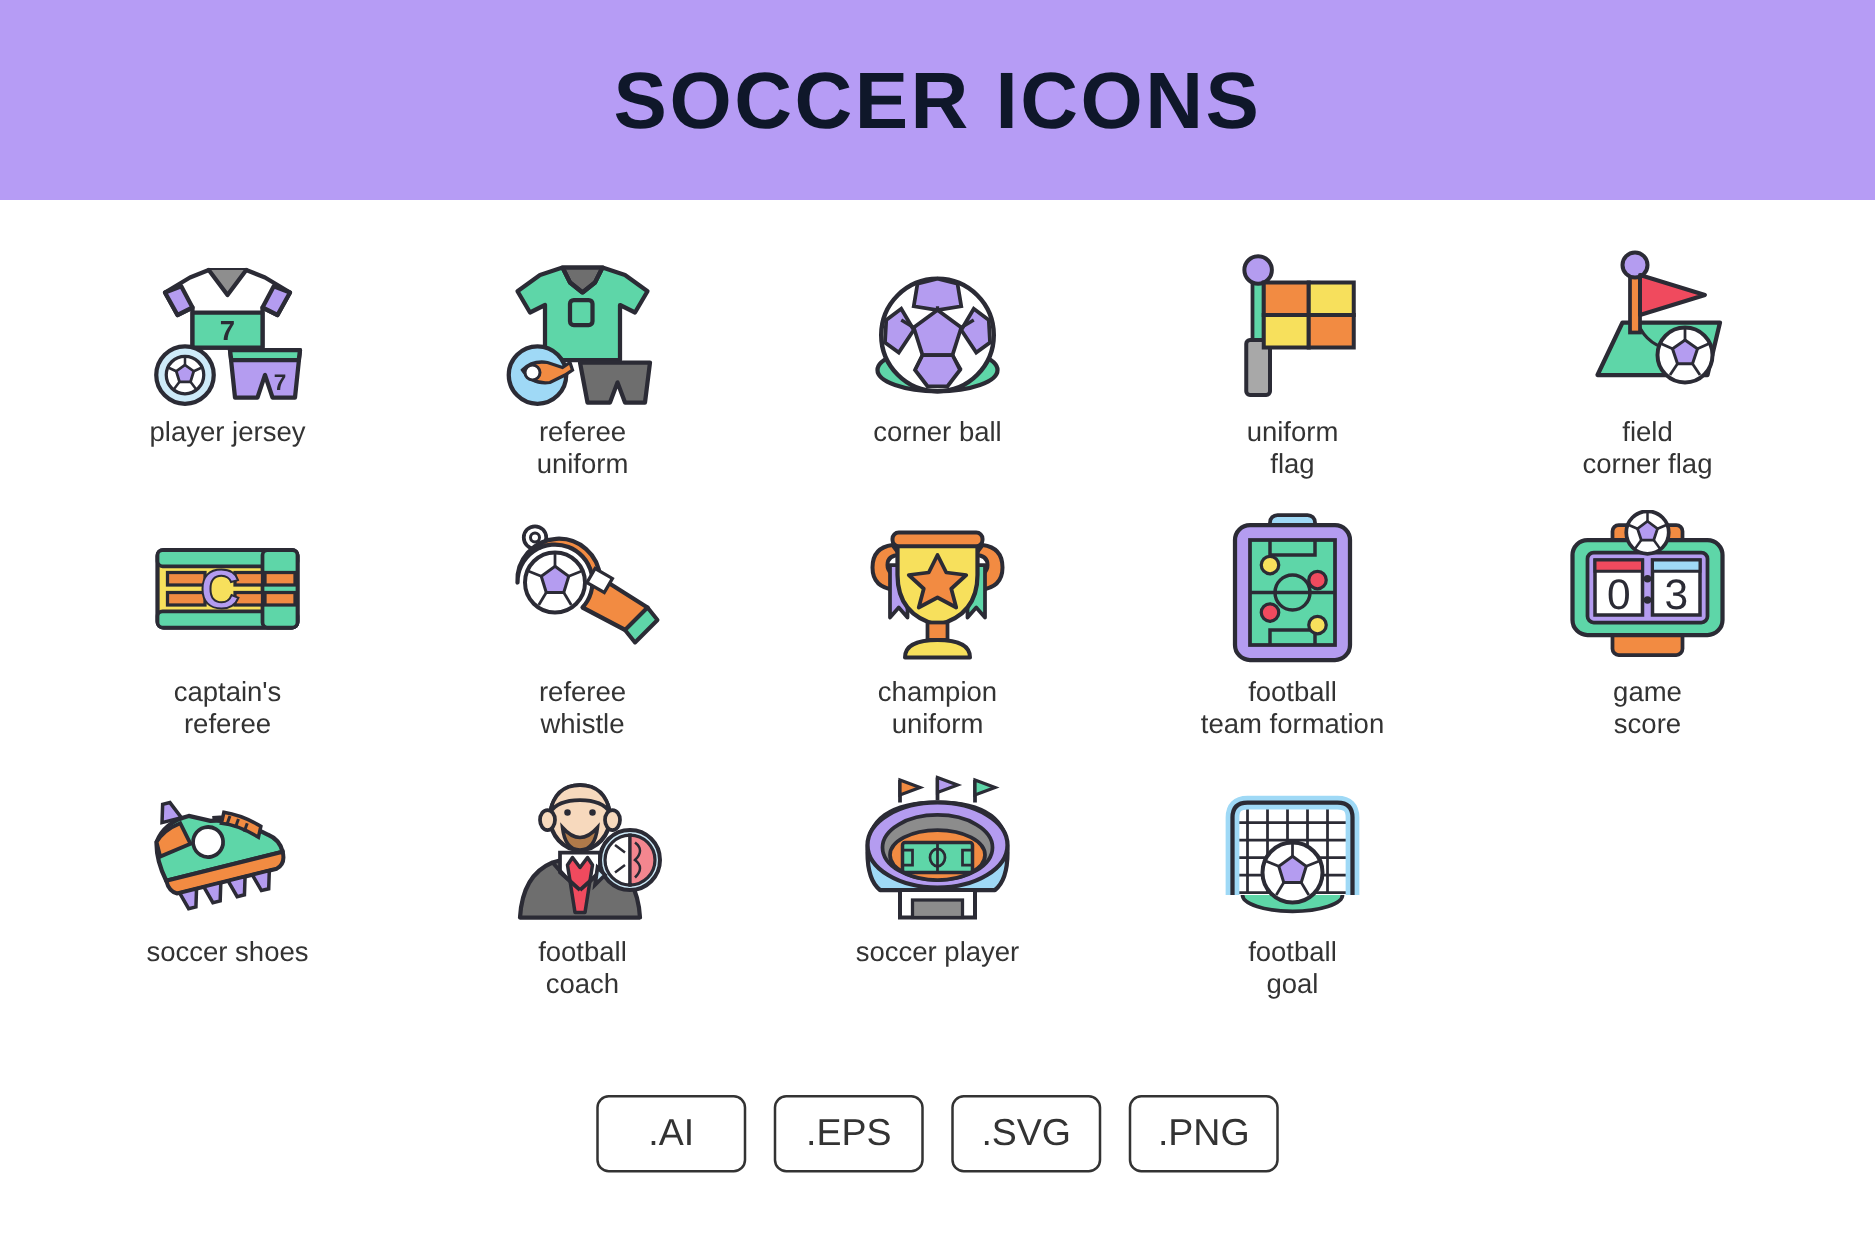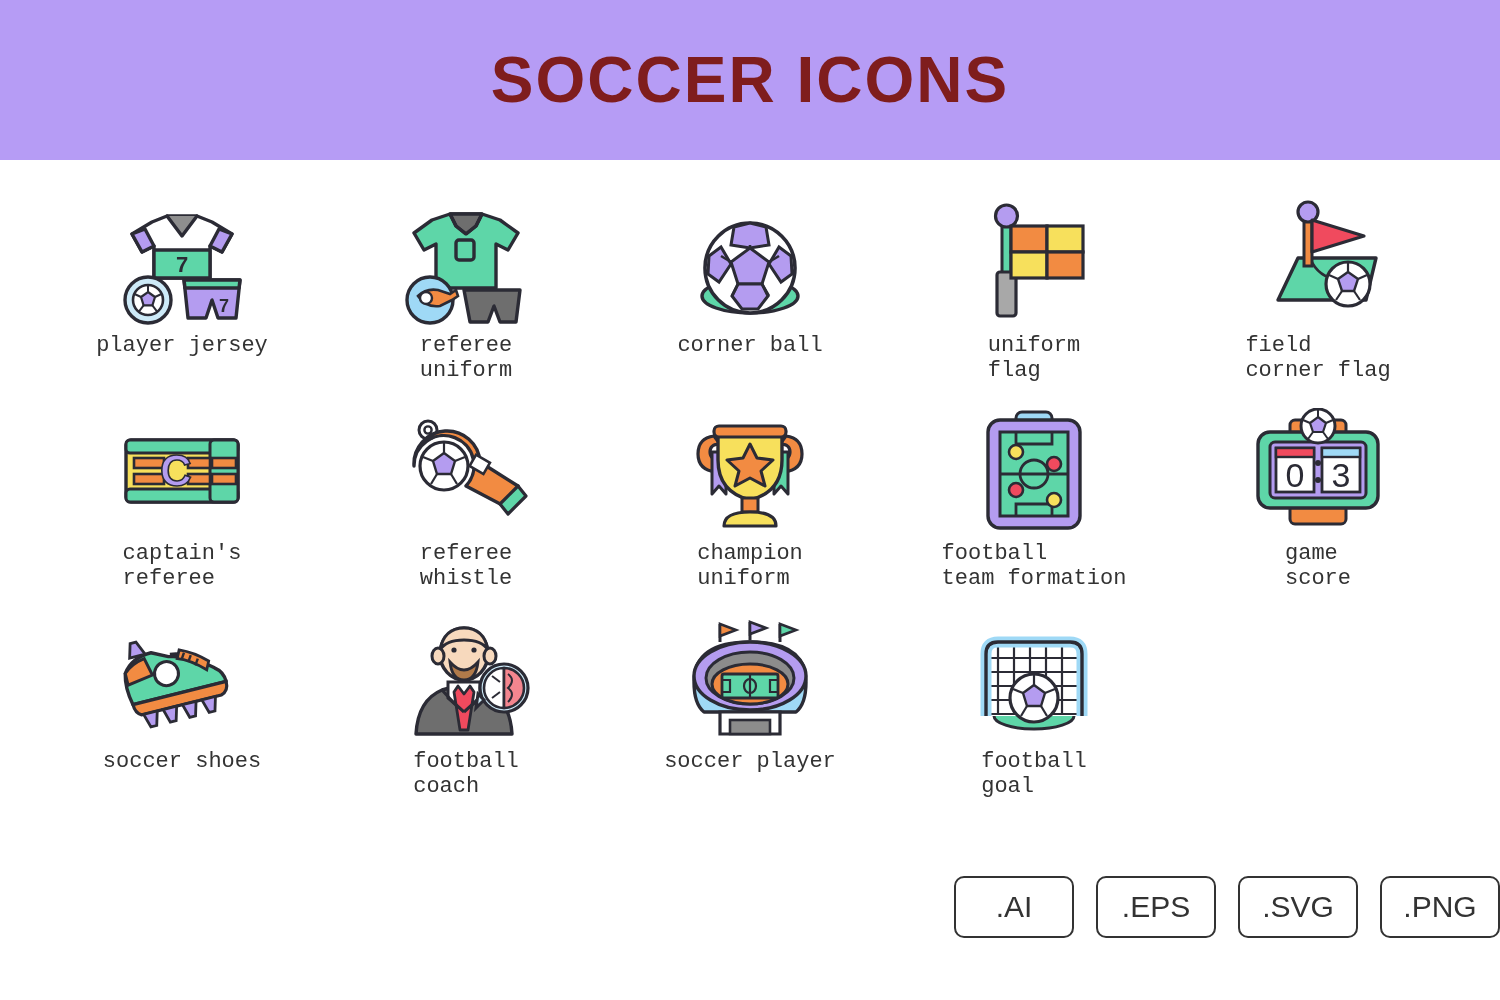--- a/index.html
+++ b/index.html
@@ -9,21 +9,21 @@
     background:#ffffff;
     font-family:"Liberation Sans", sans-serif;
     overflow:hidden;
   }
   #header {
     width:1500px; height:160px;
     background:#b69cf5;
     display:flex; align-items:center; justify-content:center;
   }
   #header-title {
-    color:#7f1d1d;
+    color:#0f172a;
     font-size:64px;
     font-weight:bold;
     letter-spacing:2px;
     font-family:"Liberation Sans", sans-serif;
   }
   #grid {
     width:1500px;
     padding:40px 40px 0 40px;
     display:grid;
     grid-template-columns:repeat(5, 1fr);
@@ -34,30 +34,31 @@
     display:flex; flex-direction:column;
     align-items:center; justify-content:flex-start;
   }
   .icon-box {
     width:150px; height:125px;
     display:flex; align-items:center; justify-content:center;
   }
   .icon-box svg { display:block; }
   .caption {
     margin-top:8px;
+    text-align:center;
     font-size:22px;
     line-height:25px;
     color:#333333;
-    font-family:Liberation Mono, monospace;
+    font-family:Liberation Sans, sans-serif;
     font-weight:400;
     white-space:pre-line;
   }
   #formats {
     margin-top:52px;
-    display:flex; justify-content:flex-end; gap:22px;
+    display:flex; justify-content:center; gap:22px;
   }
   .fmt {
     min-width:120px; height:62px;
     border:2px solid #333333;
     border-radius:10px;
     background:#ffffff;
     display:flex; align-items:center; justify-content:center;
     font-size:30px; color:#333333;
     font-family:"Liberation Sans", sans-serif;
     padding:0 18px;

